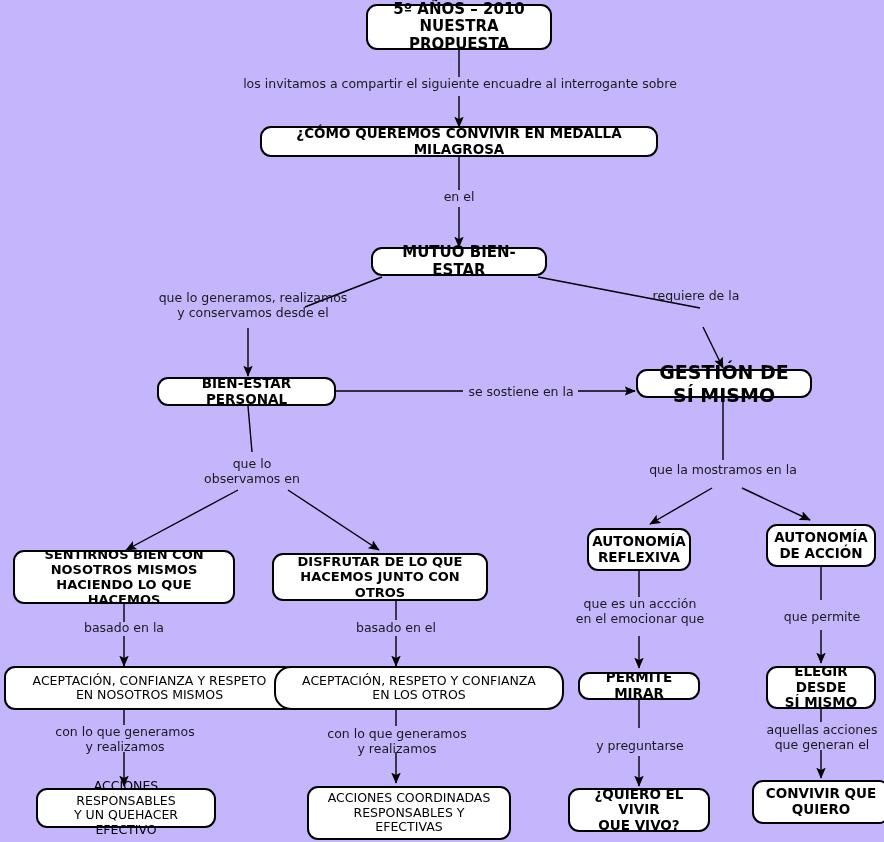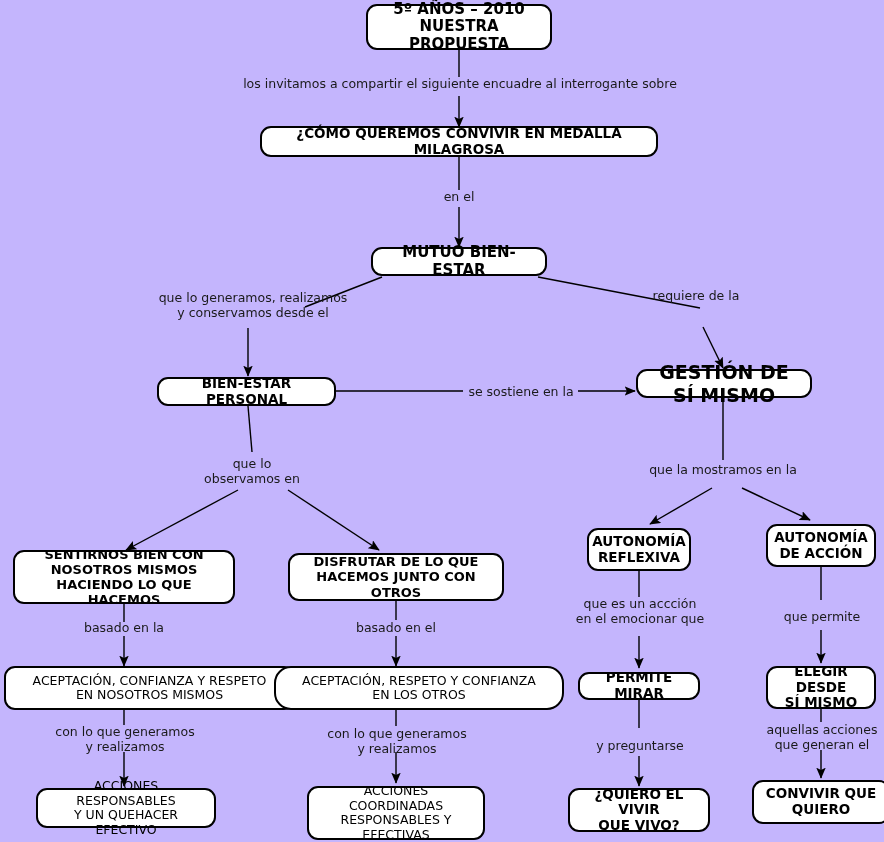--- a/index.html
+++ b/index.html
@@ -106,21 +106,21 @@
   <div class="node bold" style="left:371px;top:247px;width:176px;height:29px;font-size:15px;">MUTUO BIEN-ESTAR</div>
 
   <div class="node bold" style="left:157px;top:377px;width:179px;height:29px;font-size:13.5px;">BIEN-ESTAR PERSONAL</div>
 
   <div class="node bold" style="left:636px;top:369px;width:176px;height:29px;font-size:19px;">GESTIÓN DE SÍ MISMO</div>
 
   <div class="node bold" style="left:13px;top:550px;width:222px;height:54px;font-size:13px;">SENTIRNOS BIEN CON
 NOSOTROS MISMOS
 HACIENDO LO QUE HACEMOS</div>
 
-  <div class="node bold" style="left:288px;top:553px;width:216px;height:48px;font-size:13px;">DISFRUTAR DE LO QUE
+  <div class="node bold" style="left:272px;top:553px;width:216px;height:48px;font-size:13px;">DISFRUTAR DE LO QUE
 HACEMOS JUNTO CON OTROS</div>
 
   <div class="node bold" style="left:587px;top:528px;width:104px;height:43px;font-size:13.5px;">AUTONOMÍA
 REFLEXIVA</div>
 
   <div class="node bold" style="left:766px;top:524px;width:110px;height:43px;font-size:13.5px;">AUTONOMÍA
 DE ACCIÓN</div>
 
   <div class="node plain" style="left:4px;top:666px;width:291px;height:44px;font-size:12.5px;">ACEPTACIÓN, CONFIANZA Y RESPETO
 EN NOSOTROS MISMOS</div>
@@ -129,21 +129,21 @@
 EN LOS OTROS</div>
 
   <div class="node bold" style="left:578px;top:672px;width:122px;height:28px;font-size:13.5px;">PERMITE MIRAR</div>
 
   <div class="node bold" style="left:766px;top:666px;width:110px;height:43px;font-size:13.5px;">ELEGIR DESDE
 SÍ MISMO</div>
 
   <div class="node plain" style="left:36px;top:788px;width:180px;height:40px;font-size:12.5px;">ACCIONES RESPONSABLES
 Y UN QUEHACER EFECTIVO</div>
 
-  <div class="node plain" style="left:307px;top:786px;width:178px;height:54px;font-size:12.5px;">ACCIONES COORDINADAS
+  <div class="node plain" style="left:307px;top:786px;width:204px;height:54px;font-size:12.5px;">ACCIONES COORDINADAS
 RESPONSABLES Y
 EFECTIVAS</div>
 
   <div class="node bold" style="left:568px;top:788px;width:142px;height:44px;font-size:13.5px;">¿QUIERO EL VIVIR
 QUE VIVO?</div>
 
   <div class="node bold" style="left:752px;top:780px;width:138px;height:44px;font-size:13.5px;">CONVIVIR QUE
 QUIERO</div>
 
   <div class="lbl" style="left:240px;top:76px;width:440px;">los invitamos a compartir  el siguiente encuadre al interrogante sobre</div>

